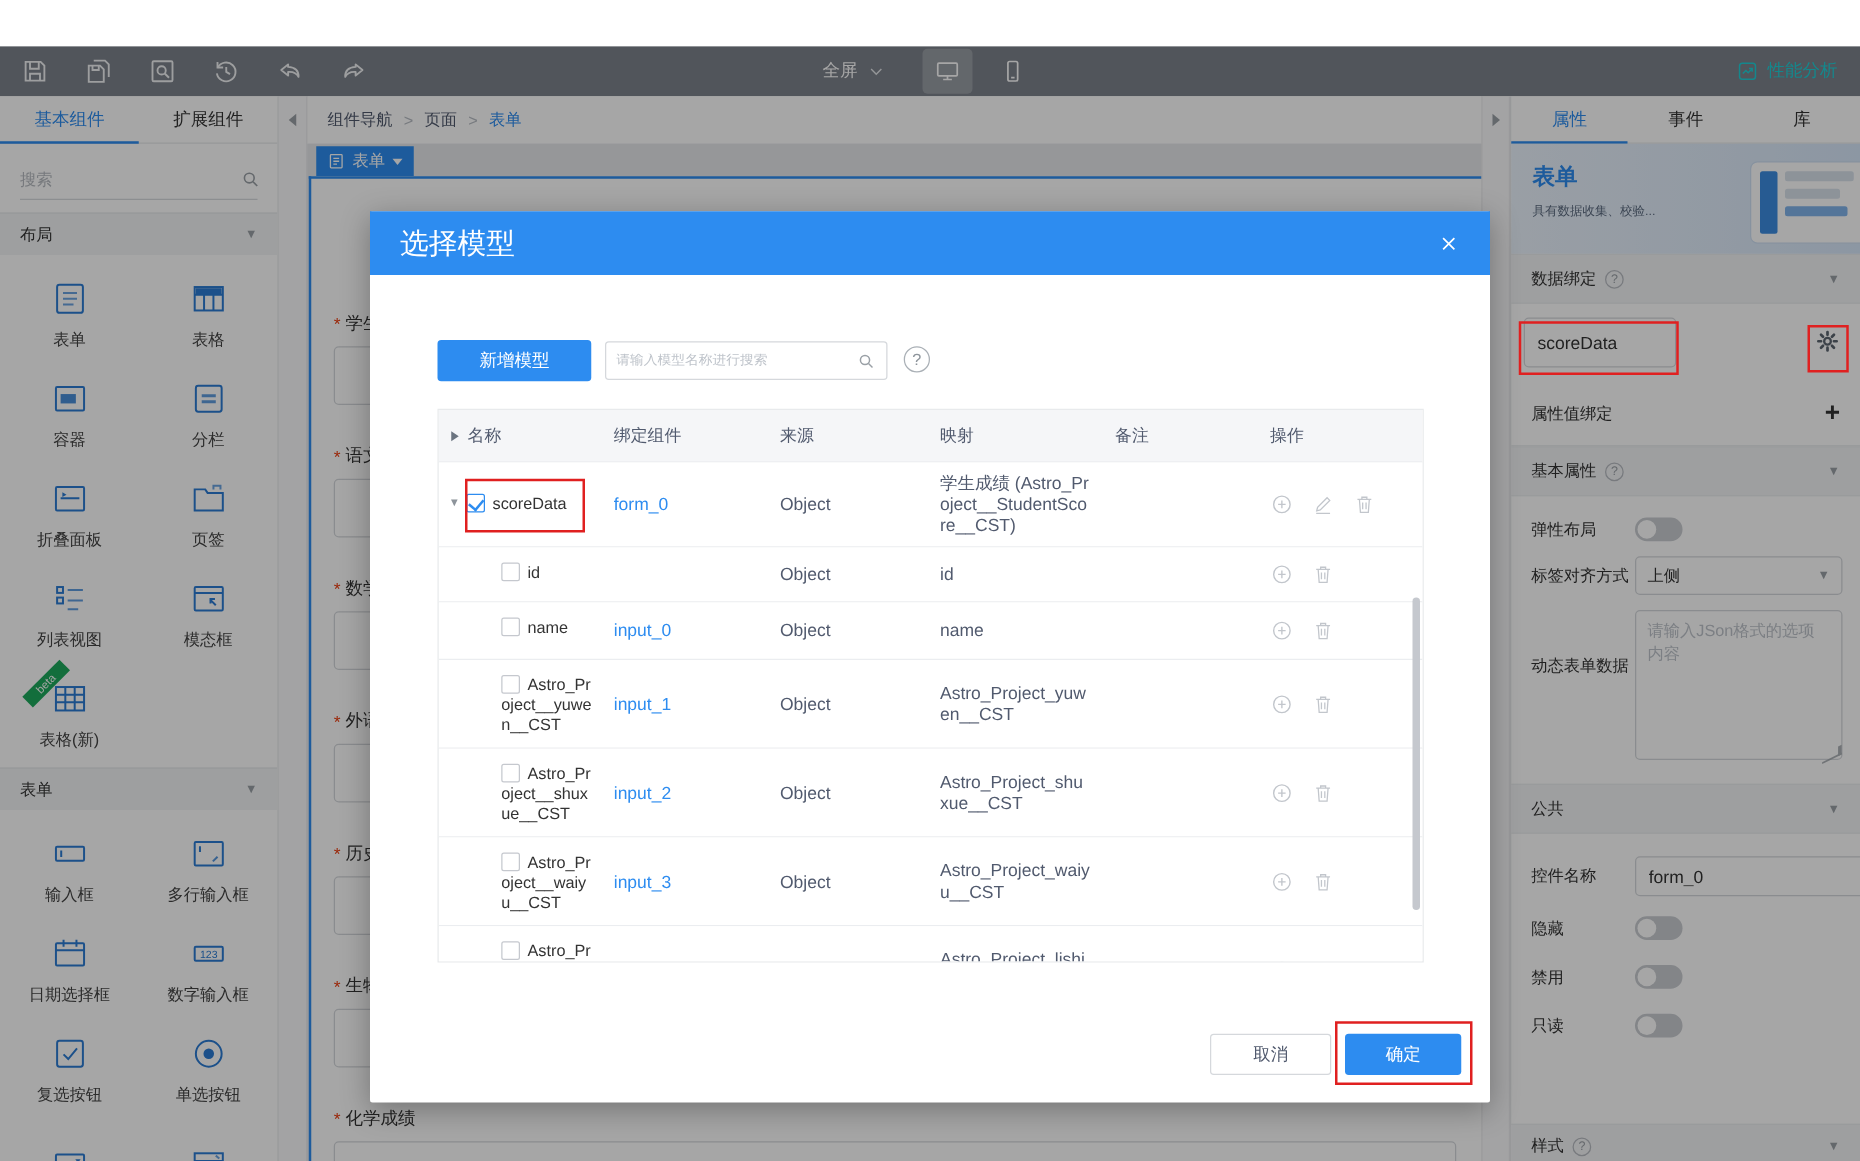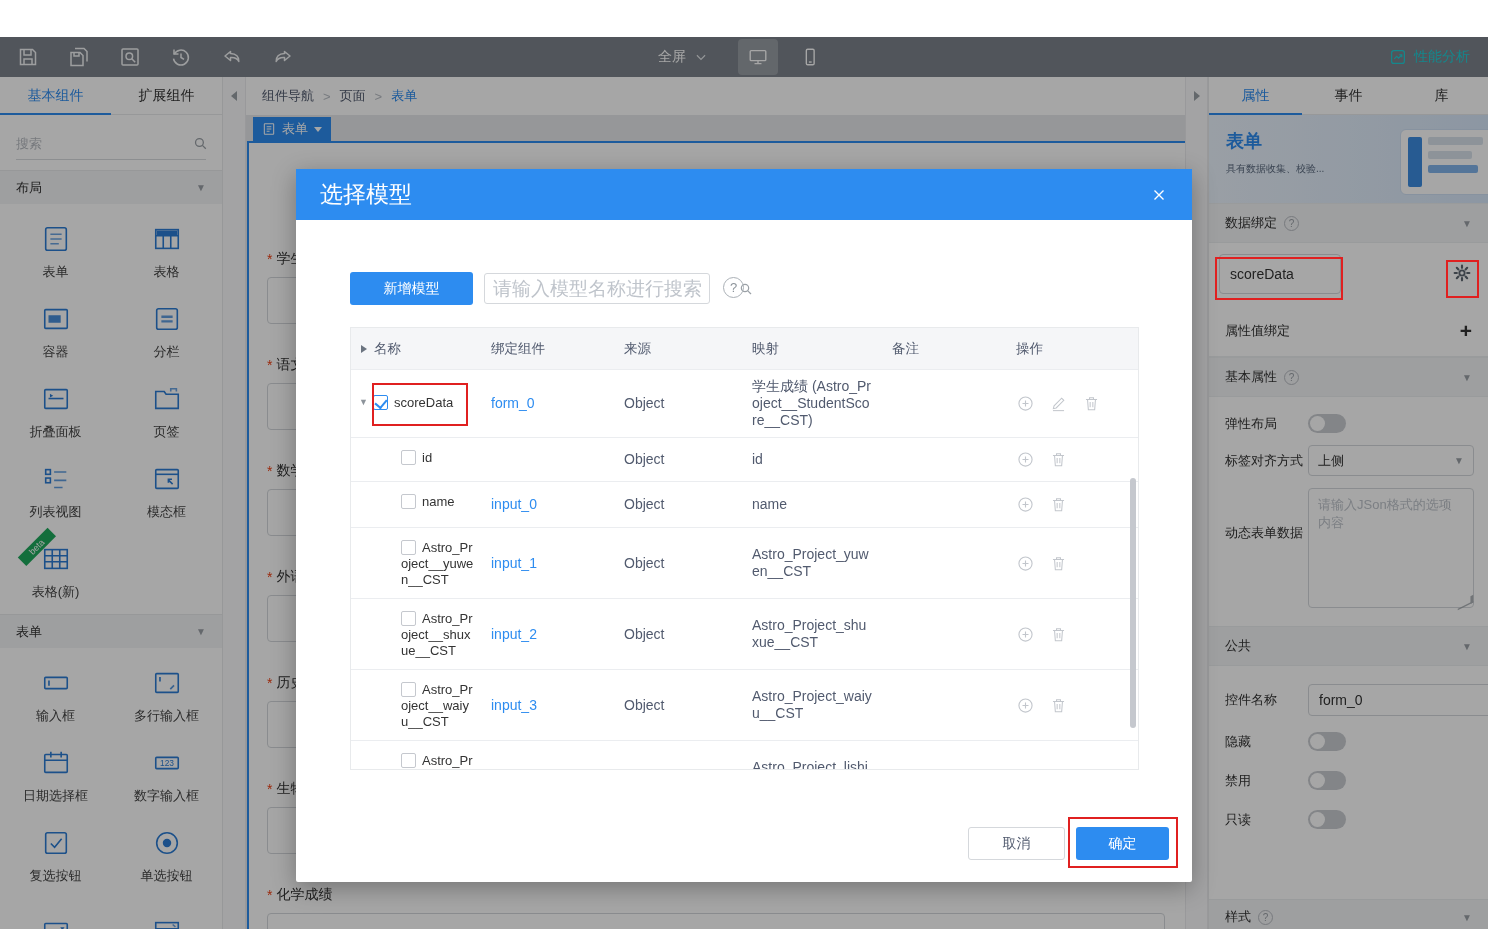--- a/index.html
+++ b/index.html
@@ -110,21 +110,21 @@
 
   
   .dim{position:absolute;inset:0;background:rgba(0,0,0,.35);z-index:40;}
   .modal{position:absolute;left:296px;top:132px;width:896px;height:713px;background:#fff;border-radius:2px;box-shadow:0 6px 24px rgba(0,0,0,.3);z-index:60;}
   .modal-header{height:51px;background:var(--primary);display:flex;align-items:center;justify-content:space-between;padding:0 24px;}
   .modal-title{color:#fff;font-size:23px;}
   .modal-close{width:18px;height:18px;color:#fff;cursor:pointer;}
   .modal-body{position:absolute;top:51px;left:0;right:0;bottom:0;}
   .m-add{position:absolute;left:54px;top:52px;width:123px;height:33px;background:var(--primary);color:#fff;border:none;border-radius:3px;font-size:14px;cursor:pointer;font-family:inherit;}
   .m-search{position:absolute;left:188px;top:53px;width:226px;height:31px;border:1px solid #d5d8dc;border-radius:3px;display:flex;align-items:center;padding:0 8px;}
-  .m-search input{flex:1;border:none;outline:none;font-size:19px;color:#333;background:transparent;font-family:Liberation Sans, sans-serif;}
+  .m-search input{flex:1;border:none;outline:none;font-size:11px;color:#333;background:transparent;font-family:Liberation Mono, monospace;}
   .m-search input::placeholder{color:#bfc4cb;}
   .m-search svg{width:16px;height:16px;color:#9aa0a6;}
   .m-help{position:absolute;left:427px;top:57px;width:21px;height:21px;border:1px solid #aab0b6;border-radius:50%;color:#8d949b;font-size:13px;display:flex;align-items:center;justify-content:center;}
   .m-table{position:absolute;left:54px;top:107px;width:789px;height:443px;border:1px solid #e8eaec;overflow:hidden;}
   .m-row{display:grid;grid-template-columns:130px 133px 128px 140px 124px 132px;border-bottom:1px solid #ebedf0;background:#fff;}
   .m-row.head{background:#f5f6f8;height:42px;}
   .m-cell{padding:12px 10px;font-size:14px;color:#515a6e;display:flex;align-items:center;word-break:break-all;line-height:17px;}
   .m-row.head .m-cell{color:#515a6e;font-size:13.5px;gap:7px;}
   .hdr-caret{width:0;height:0;border-top:4px solid transparent;border-bottom:4px solid transparent;border-left:6px solid #6b7480;}
   .m-cell.name{display:block;color:#333;font-size:13px;line-height:16px;padding:12px 6px 10px 8px;}

